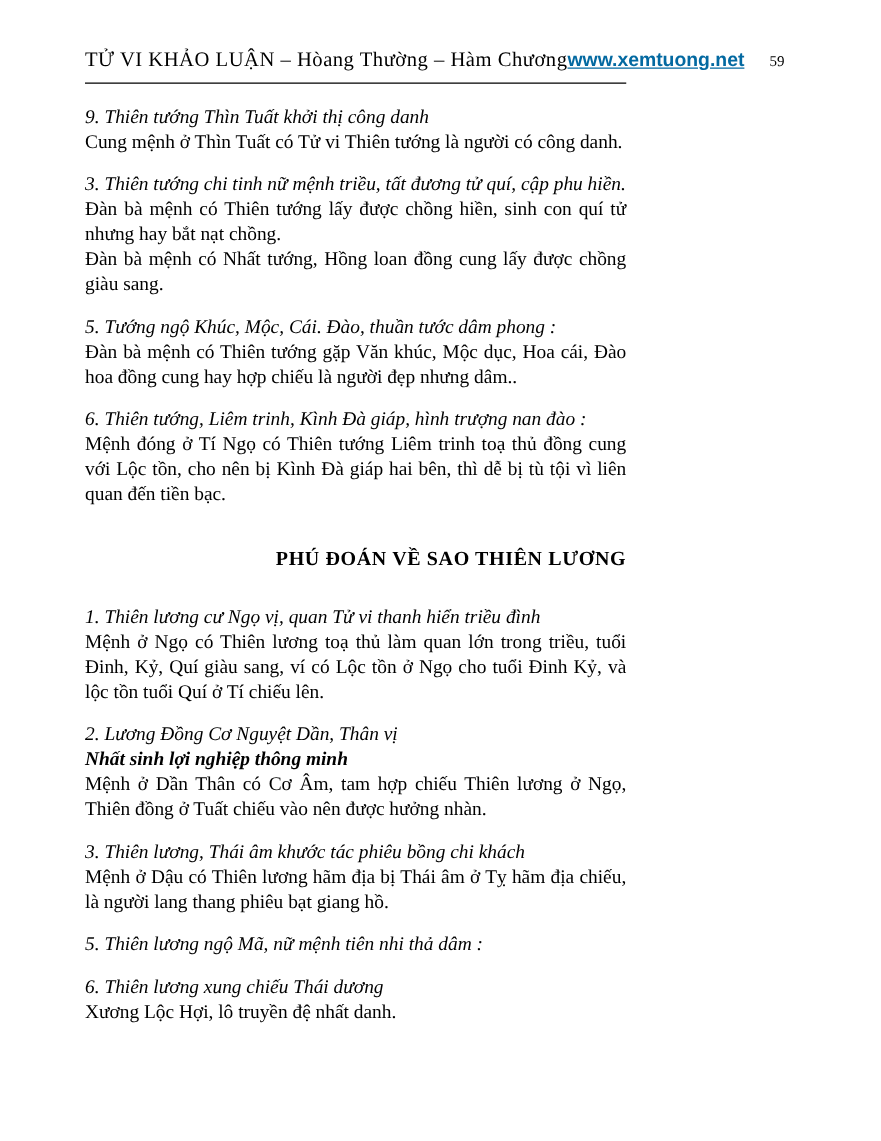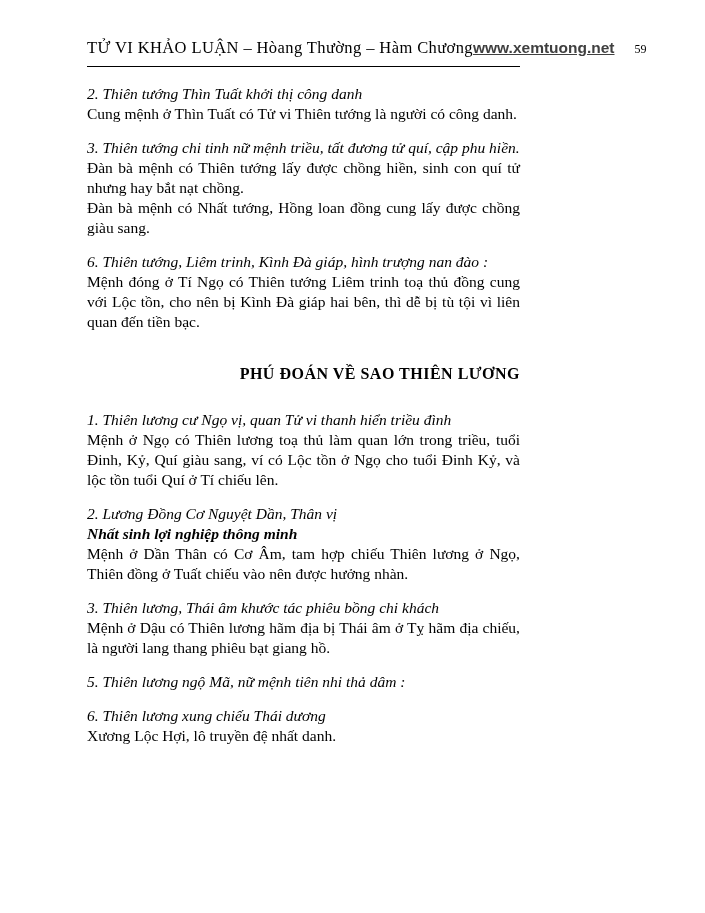--- a/index.html
+++ b/index.html
@@ -12,21 +12,20 @@
     height: 913px;
     overflow: hidden;
     font-family: "Liberation Serif", "DejaVu Serif", serif;
     color: #000000;
   }
   .page {
     box-sizing: border-box;
     width: 559px;
     height: 913px;
     padding: 38px 58px 0 68px;
-    margin-left: 19px;
   }
   .header {
     display: flex;
     align-items: baseline;
     white-space: nowrap;
   }
   .header-title {
     flex: 1;
     font-size: 16.5px;
     letter-spacing: 0.4px;
@@ -72,36 +71,40 @@
     text-align: right;
   }
 </style>
 </head>
 <body>
 
 <div class="page">
   <div class="header">
     <span class="header-title">TỬ VI KHẢO LUẬN – Hòang Thường – Hàm Chương</span>
     <span class="header-right">
-      <a class="header-link" href="#" style="color: #404040;">www.xemtuong.net</a>
+      <a class="header-link" href="#" style="color: #0369a1;">www.xemtuong.net</a>
       <span class="header-page">59</span>
     </span>
   </div>
   <div class="rule"></div>
   <div class="content">
       <div class="item">
-        <div class="item-heading">2. Thiên tướng Thìn Tuất khởi thị công danh</div>
+        <div class="item-heading">9. Thiên tướng Thìn Tuất khởi thị công danh</div>
         <div class="item-body">Cung mệnh ở Thìn Tuất có Tử vi Thiên tướng là người có công danh.</div>
       </div>
       <div class="item">
         <div class="item-heading">3. Thiên tướng chi tinh nữ mệnh triều, tất đương tử quí, cập phu hiền.</div>
         <div class="item-body">Đàn bà mệnh có Thiên tướng lấy được chồng hiền, sinh con quí tử nhưng hay bắt nạt chồng.</div>
       </div>
       <div class="item tight">
         <div class="item-body">Đàn bà mệnh có Nhất tướng, Hồng loan đồng cung lấy được chồng giàu sang.</div>
+      </div>
+      <div class="item">
+        <div class="item-heading">5. Tướng ngộ Khúc, Mộc, Cái. Đào, thuần tước dâm phong :</div>
+        <div class="item-body">Đàn bà mệnh có Thiên tướng gặp Văn khúc, Mộc dục, Hoa cái, Đào  hoa đồng cung hay hợp chiếu là người đẹp nhưng dâm..</div>
       </div>
       <div class="item">
         <div class="item-heading">6. Thiên tướng, Liêm trinh, Kình Đà giáp, hình trượng nan đào :</div>
         <div class="item-body">Mệnh đóng ở Tí Ngọ có Thiên tướng Liêm trinh toạ thủ đồng cung với Lộc tồn, cho nên bị Kình Đà giáp hai bên, thì dễ bị tù tội vì liên quan đến tiền bạc.</div>
       </div>
       <div class="section-title">PHÚ ĐOÁN VỀ SAO THIÊN LƯƠNG</div>
       <div class="item">
         <div class="item-heading">1. Thiên lương cư Ngọ vị, quan Tử vi thanh hiển triều đình</div>
         <div class="item-body">Mệnh ở Ngọ có Thiên lương toạ thủ làm quan lớn trong triều, tuổi Đinh, Kỷ, Quí giàu sang, ví có Lộc tồn ở Ngọ cho tuổi Đinh Kỷ, và lộc tồn tuổi Quí ở Tí chiếu lên.</div>
       </div>

